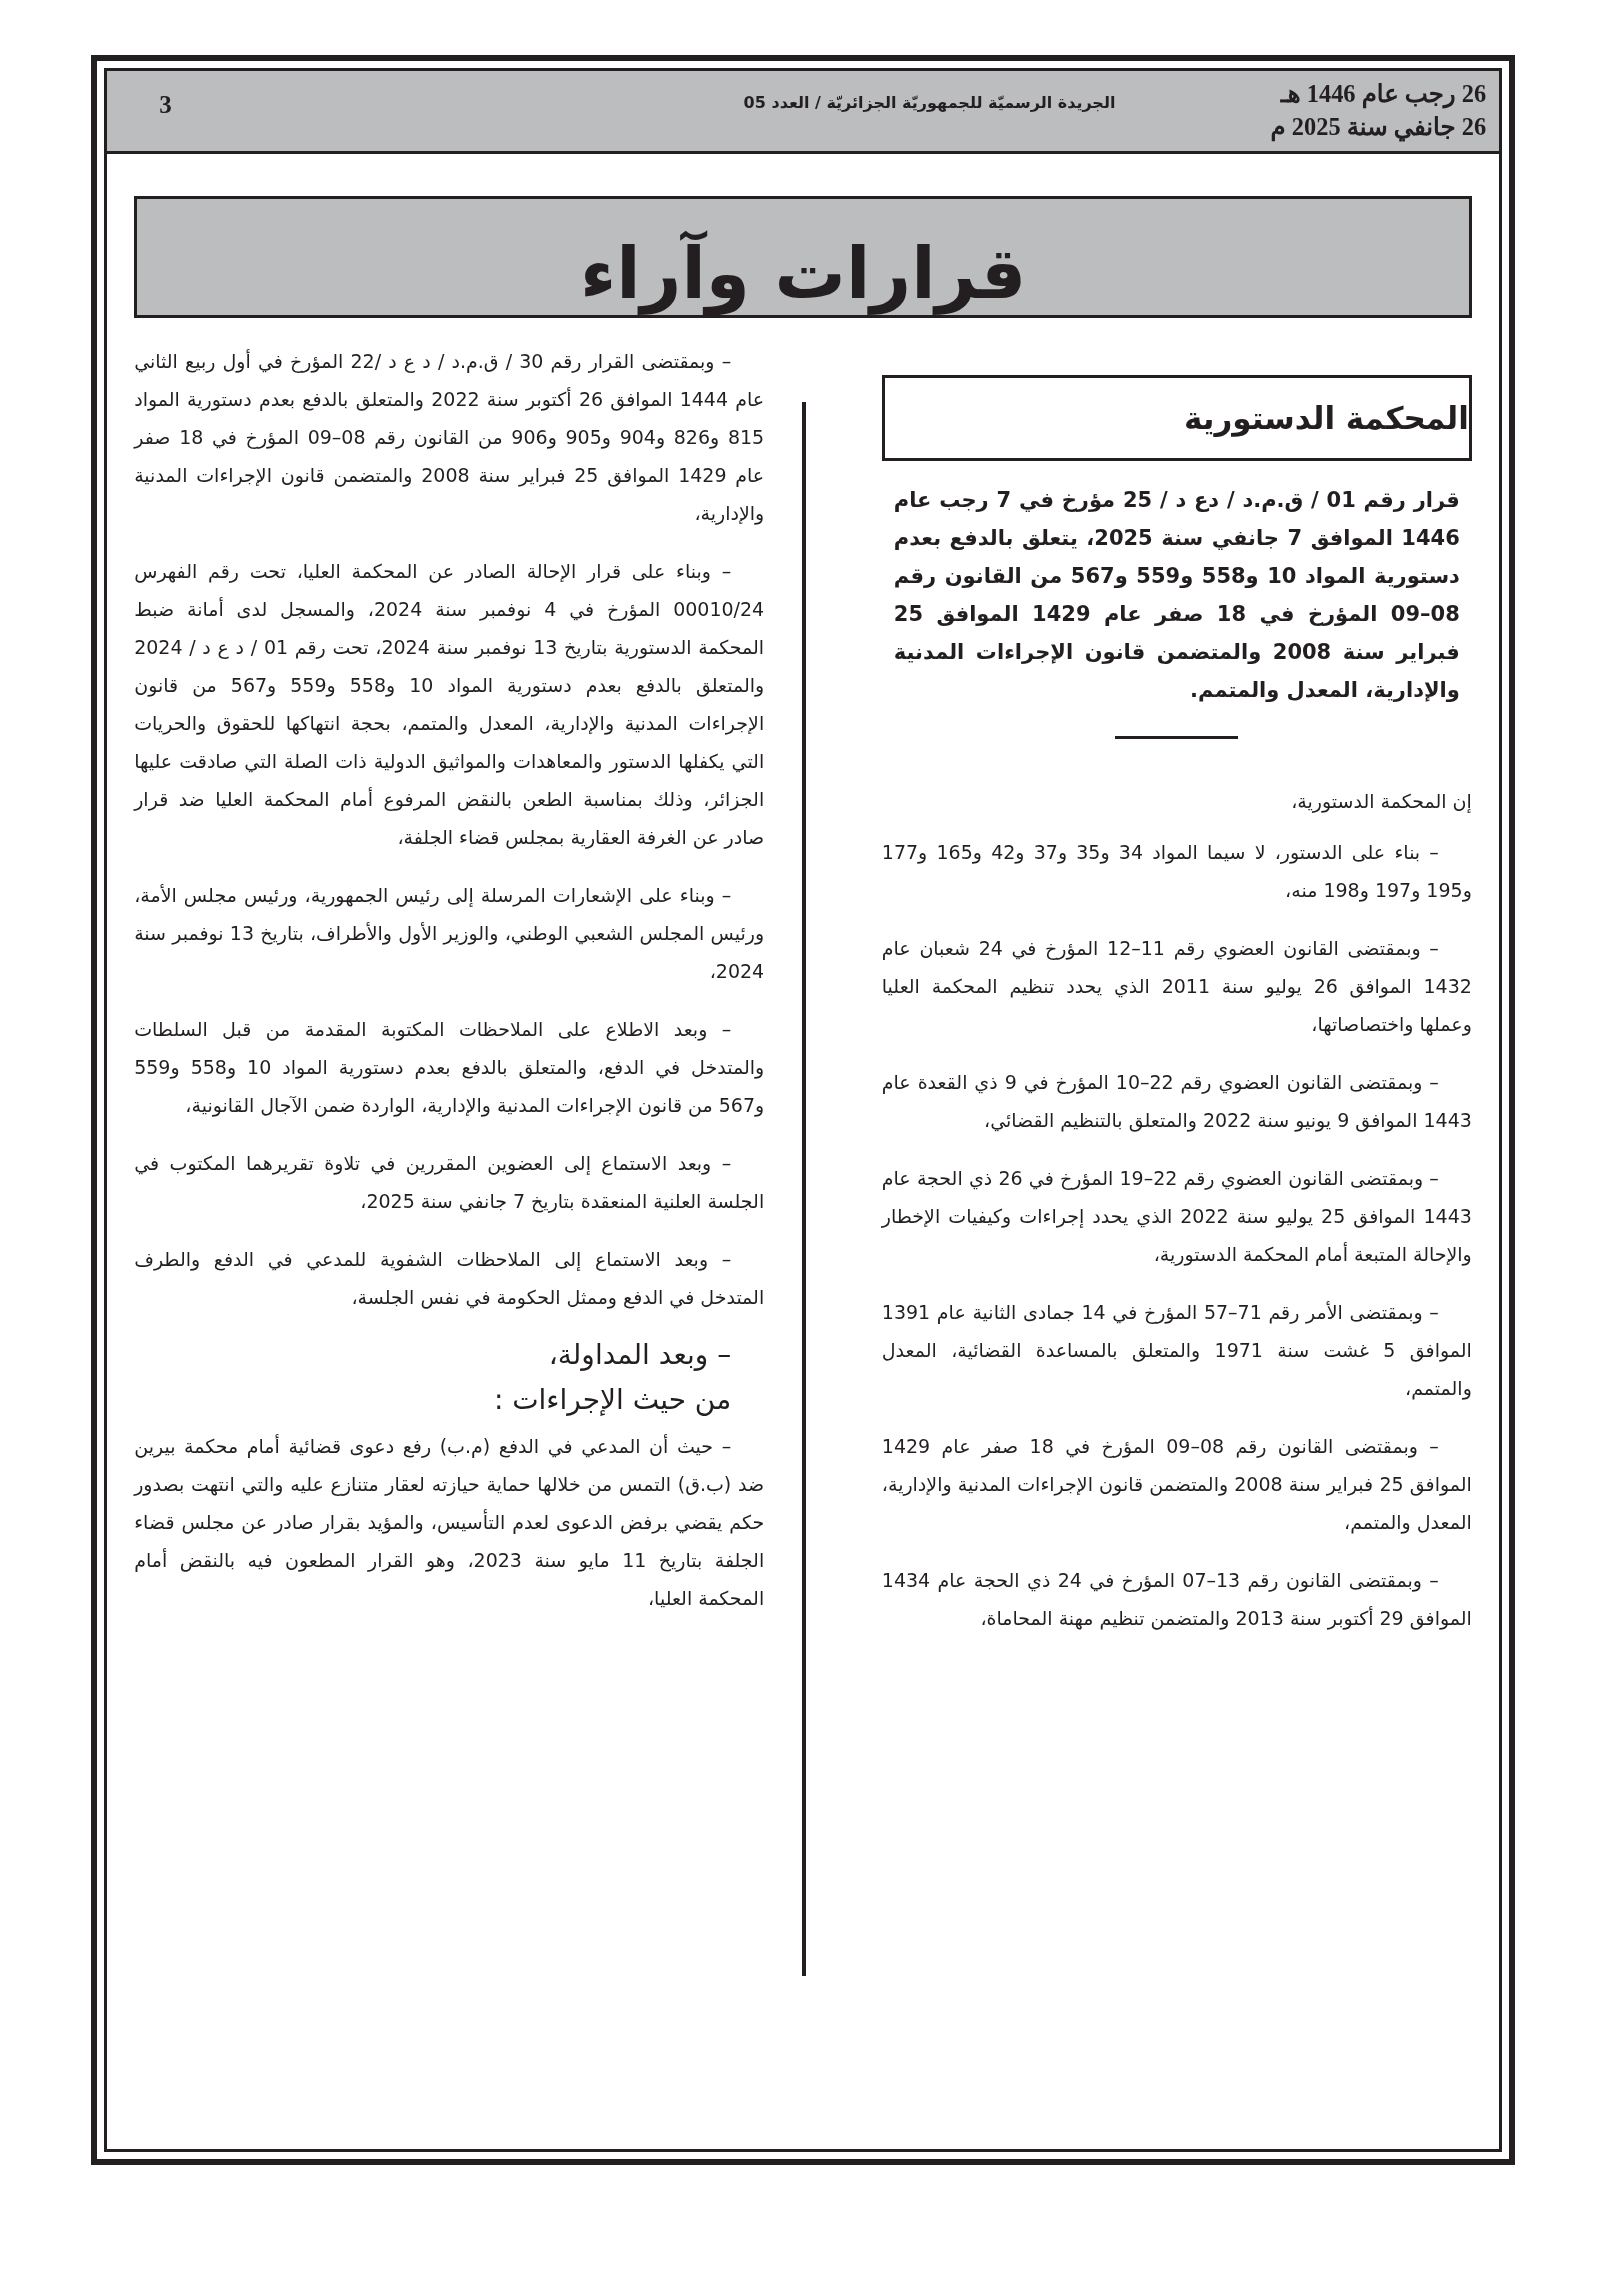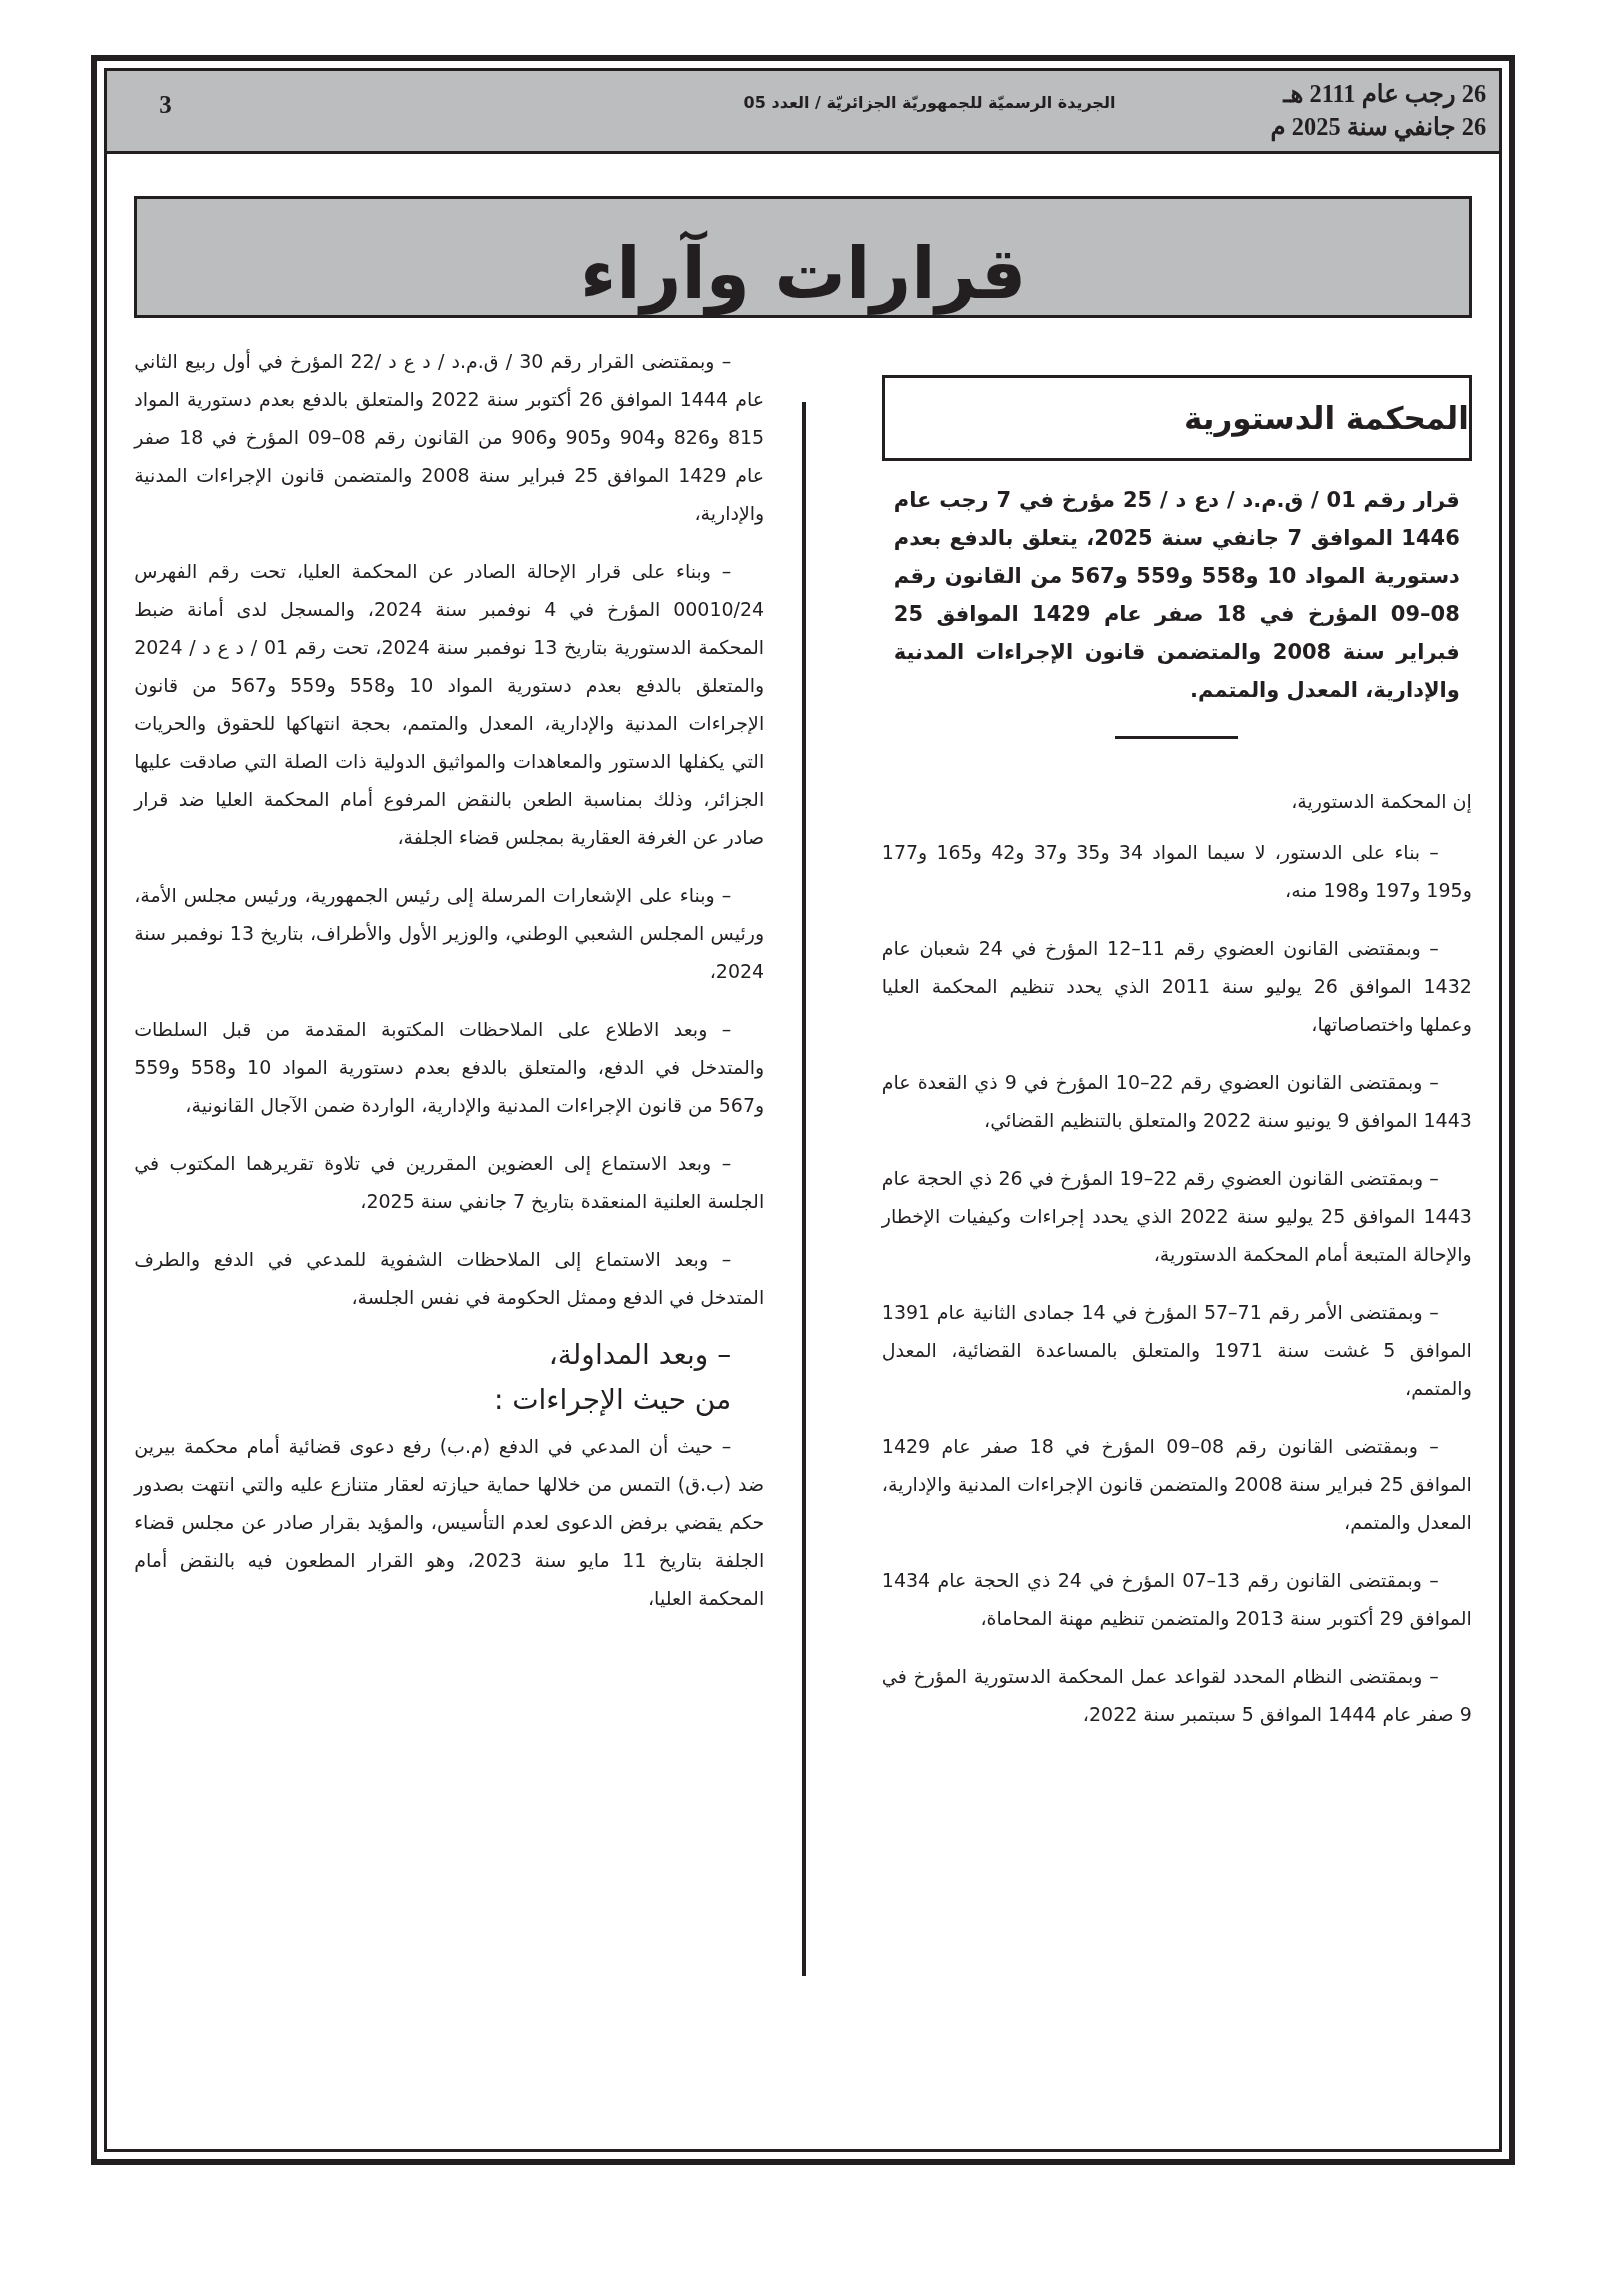--- a/index.html
+++ b/index.html
@@ -38,21 +38,21 @@
   p.bold-line { margin: 0 0 7.2px 0; font-weight: normal; font-size: 28px; padding-right: 33px; text-indent: 0; }
 </style>
 </head>
 <body>
 
 <div class="outer-frame">
   <div class="inner-frame">
 
     <div class="masthead">
       <div class="mh-date">
-        <div>26 رجب عام 2111 هـ</div>
+        <div>26 رجب عام 1446 هـ</div>
         <div>26 جانفي سنة 2025 م</div>
       </div>
       <div class="mh-title">الجريدة الرسميّة للجمهوريّة الجزائريّة / العدد 05</div>
       <div class="mh-page">3</div>
     </div>
 
     <div class="section-banner">
       <span>قرارات وآراء</span>
     </div>
 
@@ -63,21 +63,20 @@
       <p class="decision-title">قرار رقم 01 / ق.م.د / دع د / 25 مؤرخ في 7 رجب عام 1446 الموافق 7 جانفي سنة 2025، يتعلق بالدفع بعدم دستورية المواد 10 و558 و559 و567 من القانون رقم 08–09 المؤرخ في 18 صفر عام 1429 الموافق 25 فبراير سنة 2008 والمتضمن قانون الإجراءات المدنية والإدارية، المعدل والمتمم.</p>
       <div class="short-rule"></div>
       <p class="para intro">إن المحكمة الدستورية،</p>
       <p class="para">– بناء على الدستور، لا سيما المواد 34 و35 و37 و42 و165 و177 و195 و197 و198 منه،</p>
       <p class="para">– وبمقتضى القانون العضوي رقم 11–12 المؤرخ في 24 شعبان عام 1432 الموافق 26 يوليو سنة 2011 الذي يحدد تنظيم المحكمة العليا وعملها واختصاصاتها،</p>
       <p class="para">– وبمقتضى القانون العضوي رقم 22–10 المؤرخ في 9 ذي القعدة عام 1443 الموافق 9 يونيو سنة 2022 والمتعلق بالتنظيم القضائي،</p>
       <p class="para">– وبمقتضى القانون العضوي رقم 22–19 المؤرخ في 26 ذي الحجة عام 1443 الموافق 25 يوليو سنة 2022 الذي يحدد إجراءات وكيفيات الإخطار والإحالة المتبعة أمام المحكمة الدستورية،</p>
       <p class="para">– وبمقتضى الأمر رقم 71–57 المؤرخ في 14 جمادى الثانية عام 1391 الموافق 5 غشت سنة 1971 والمتعلق بالمساعدة القضائية، المعدل والمتمم،</p>
       <p class="para">– وبمقتضى القانون رقم 08–09 المؤرخ في 18 صفر عام 1429 الموافق 25 فبراير سنة 2008 والمتضمن قانون الإجراءات المدنية والإدارية، المعدل والمتمم،</p>
       <p class="para">– وبمقتضى القانون رقم 13–07 المؤرخ في 24 ذي الحجة عام 1434 الموافق 29 أكتوبر سنة 2013 والمتضمن تنظيم مهنة المحاماة،</p>
-      <p class="para">– وبمقتضى النظام المحدد لقواعد عمل المحكمة الدستورية المؤرخ في 9 صفر عام 1444 الموافق 5 سبتمبر سنة 2022،</p>
     </div>
 
     <div class="col-divider"></div>
 
     <div class="col col-left">
       <p class="para">– وبمقتضى القرار رقم 30 / ق.م.د / د ع د /22 المؤرخ في أول ربيع الثاني عام 1444 الموافق 26 أكتوبر سنة 2022 والمتعلق بالدفع بعدم دستورية المواد 815 و826 و904 و905 و906 من القانون رقم 08–09 المؤرخ في 18 صفر عام 1429 الموافق 25 فبراير سنة 2008 والمتضمن قانون الإجراءات المدنية والإدارية،</p>
       <p class="para">– وبناء على قرار الإحالة الصادر عن المحكمة العليا، تحت رقم الفهرس 00010/24 المؤرخ في 4 نوفمبر سنة 2024، والمسجل لدى أمانة ضبط المحكمة الدستورية بتاريخ 13 نوفمبر سنة 2024، تحت رقم 01 / د ع د / 2024 والمتعلق بالدفع بعدم دستورية المواد 10 و558 و559 و567 من قانون الإجراءات المدنية والإدارية، المعدل والمتمم، بحجة انتهاكها للحقوق والحريات التي يكفلها الدستور والمعاهدات والمواثيق الدولية ذات الصلة التي صادقت عليها الجزائر، وذلك بمناسبة الطعن بالنقض المرفوع أمام المحكمة العليا ضد قرار صادر عن الغرفة العقارية بمجلس قضاء الجلفة،</p>
       <p class="para">– وبناء على الإشعارات المرسلة إلى رئيس الجمهورية، ورئيس مجلس الأمة، ورئيس المجلس الشعبي الوطني، والوزير الأول والأطراف، بتاريخ 13 نوفمبر سنة 2024،</p>
       <p class="para">– وبعد الاطلاع على الملاحظات المكتوبة المقدمة من قبل السلطات والمتدخل في الدفع، والمتعلق بالدفع بعدم دستورية المواد 10 و558 و559 و567 من قانون الإجراءات المدنية والإدارية، الواردة ضمن الآجال القانونية،</p>
       <p class="para">– وبعد الاستماع إلى العضوين المقررين في تلاوة تقريرهما المكتوب في الجلسة العلنية المنعقدة بتاريخ 7 جانفي سنة 2025،</p>

